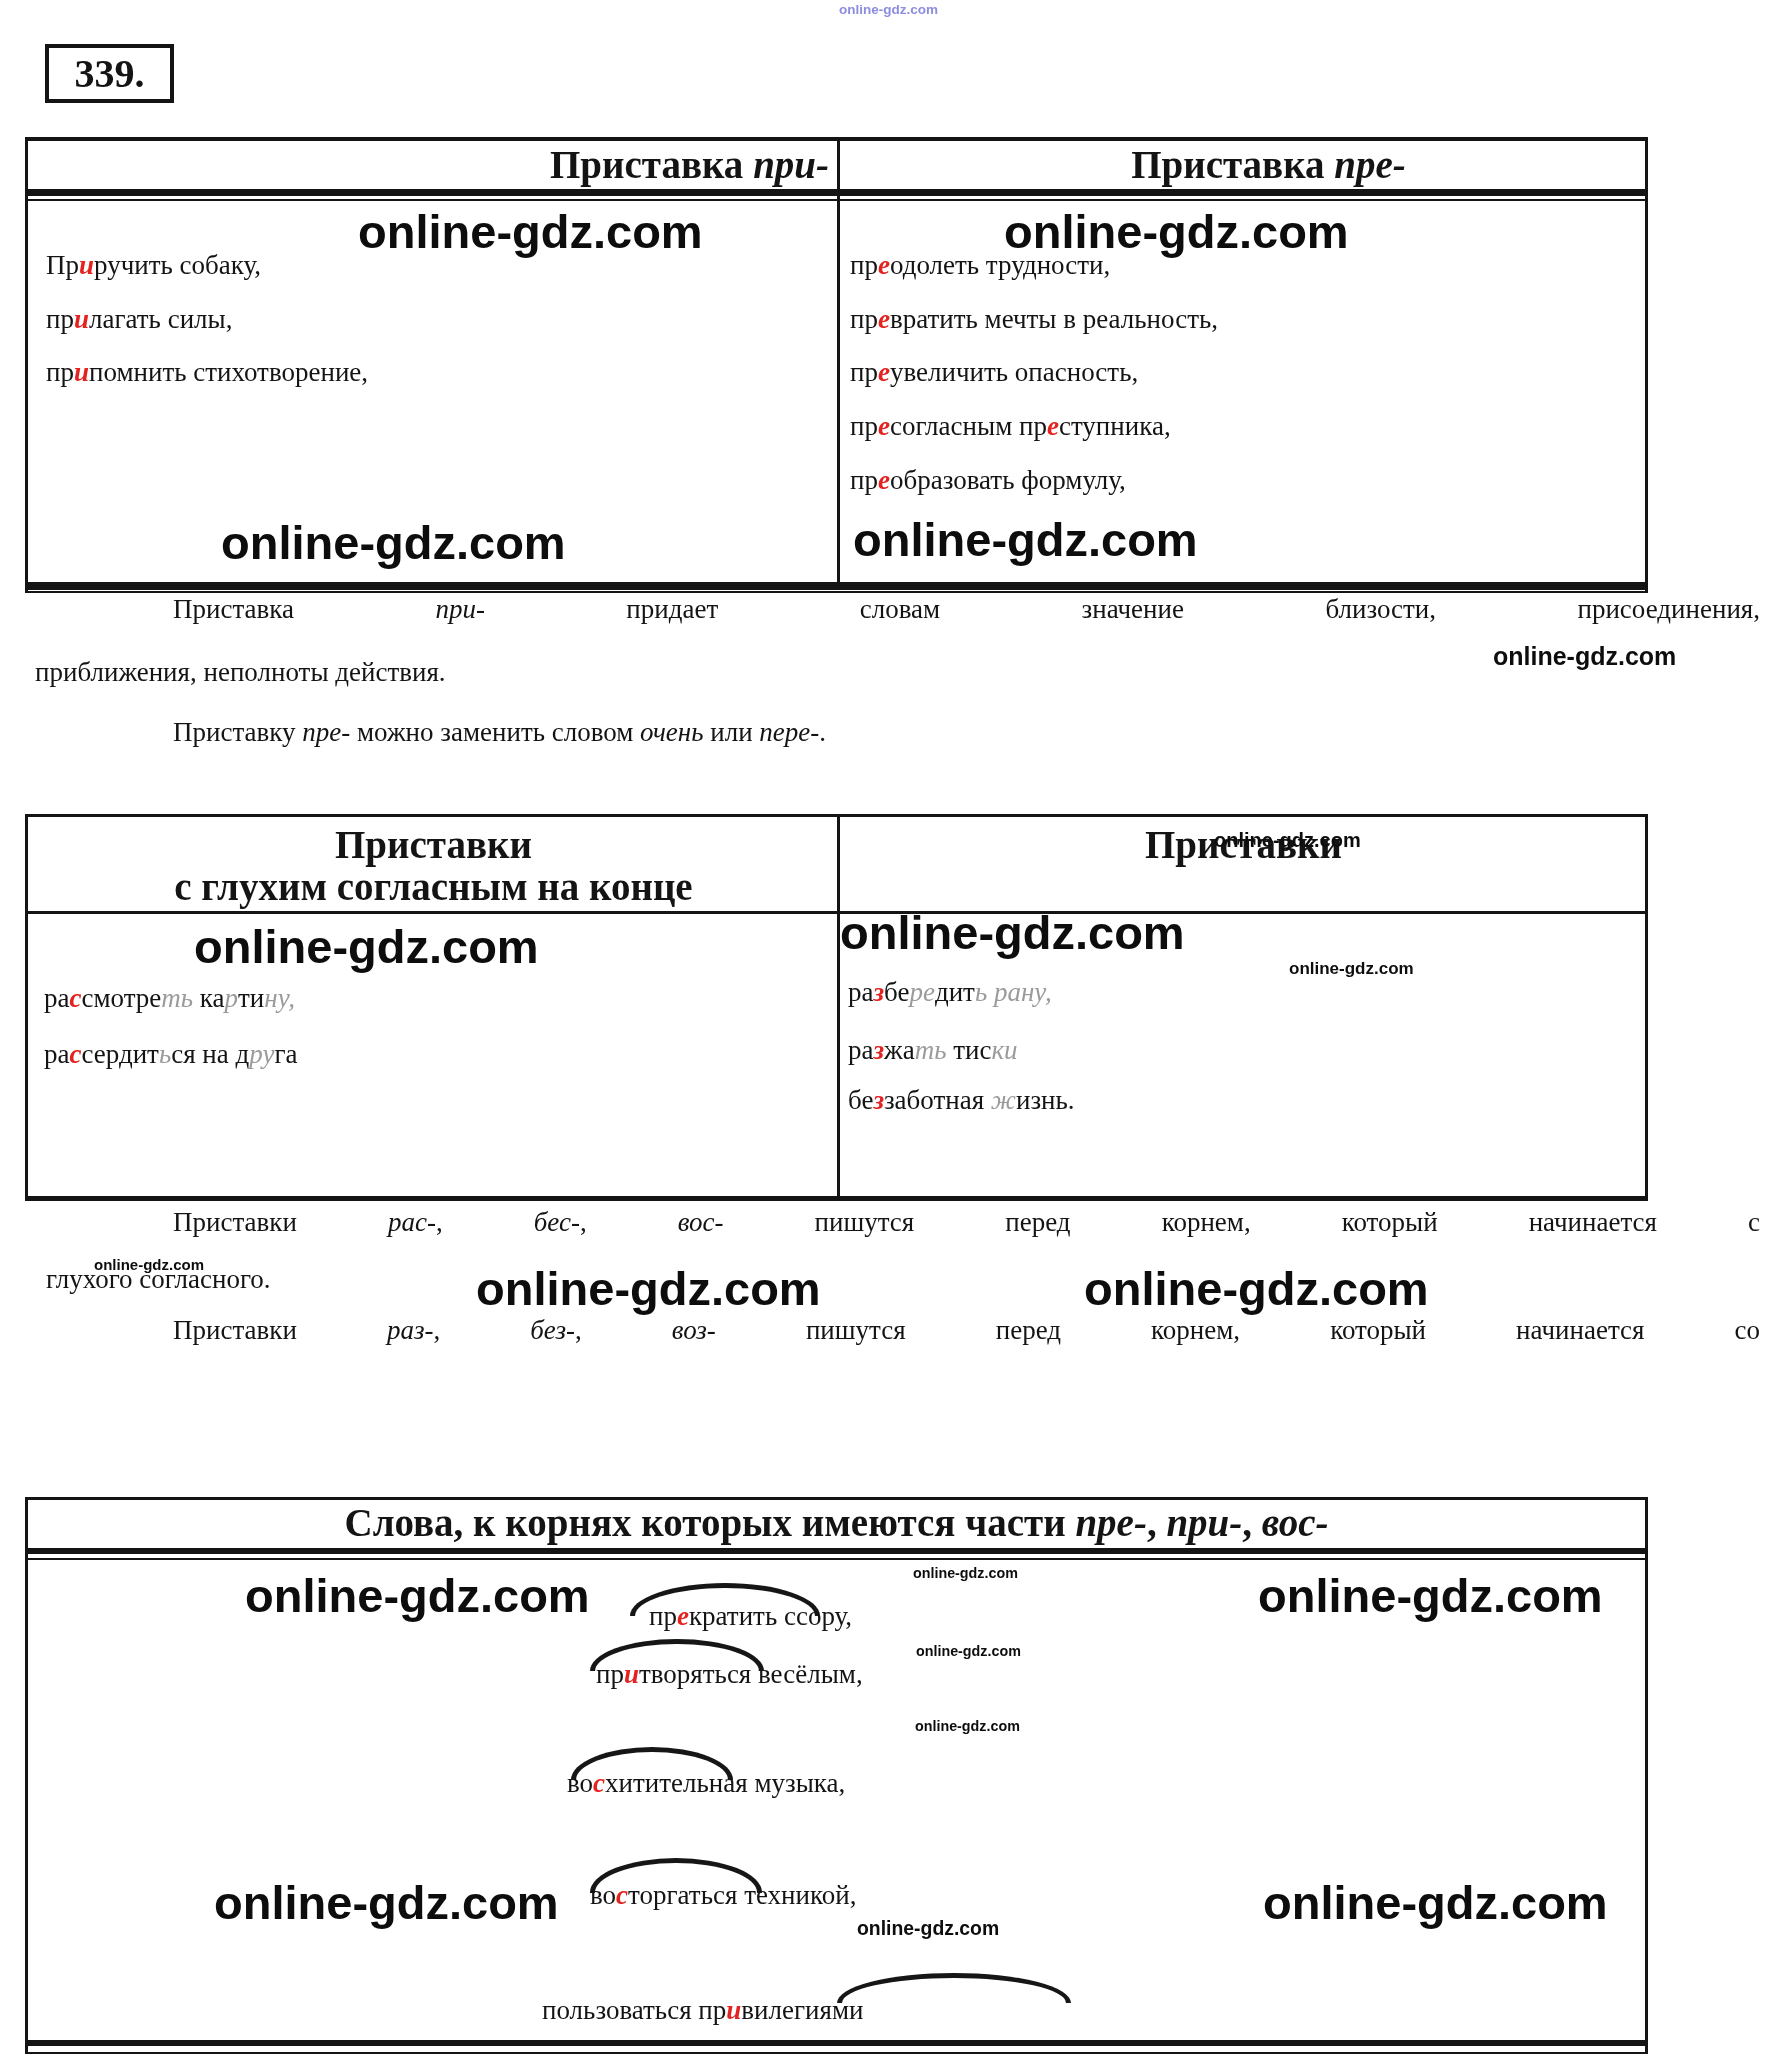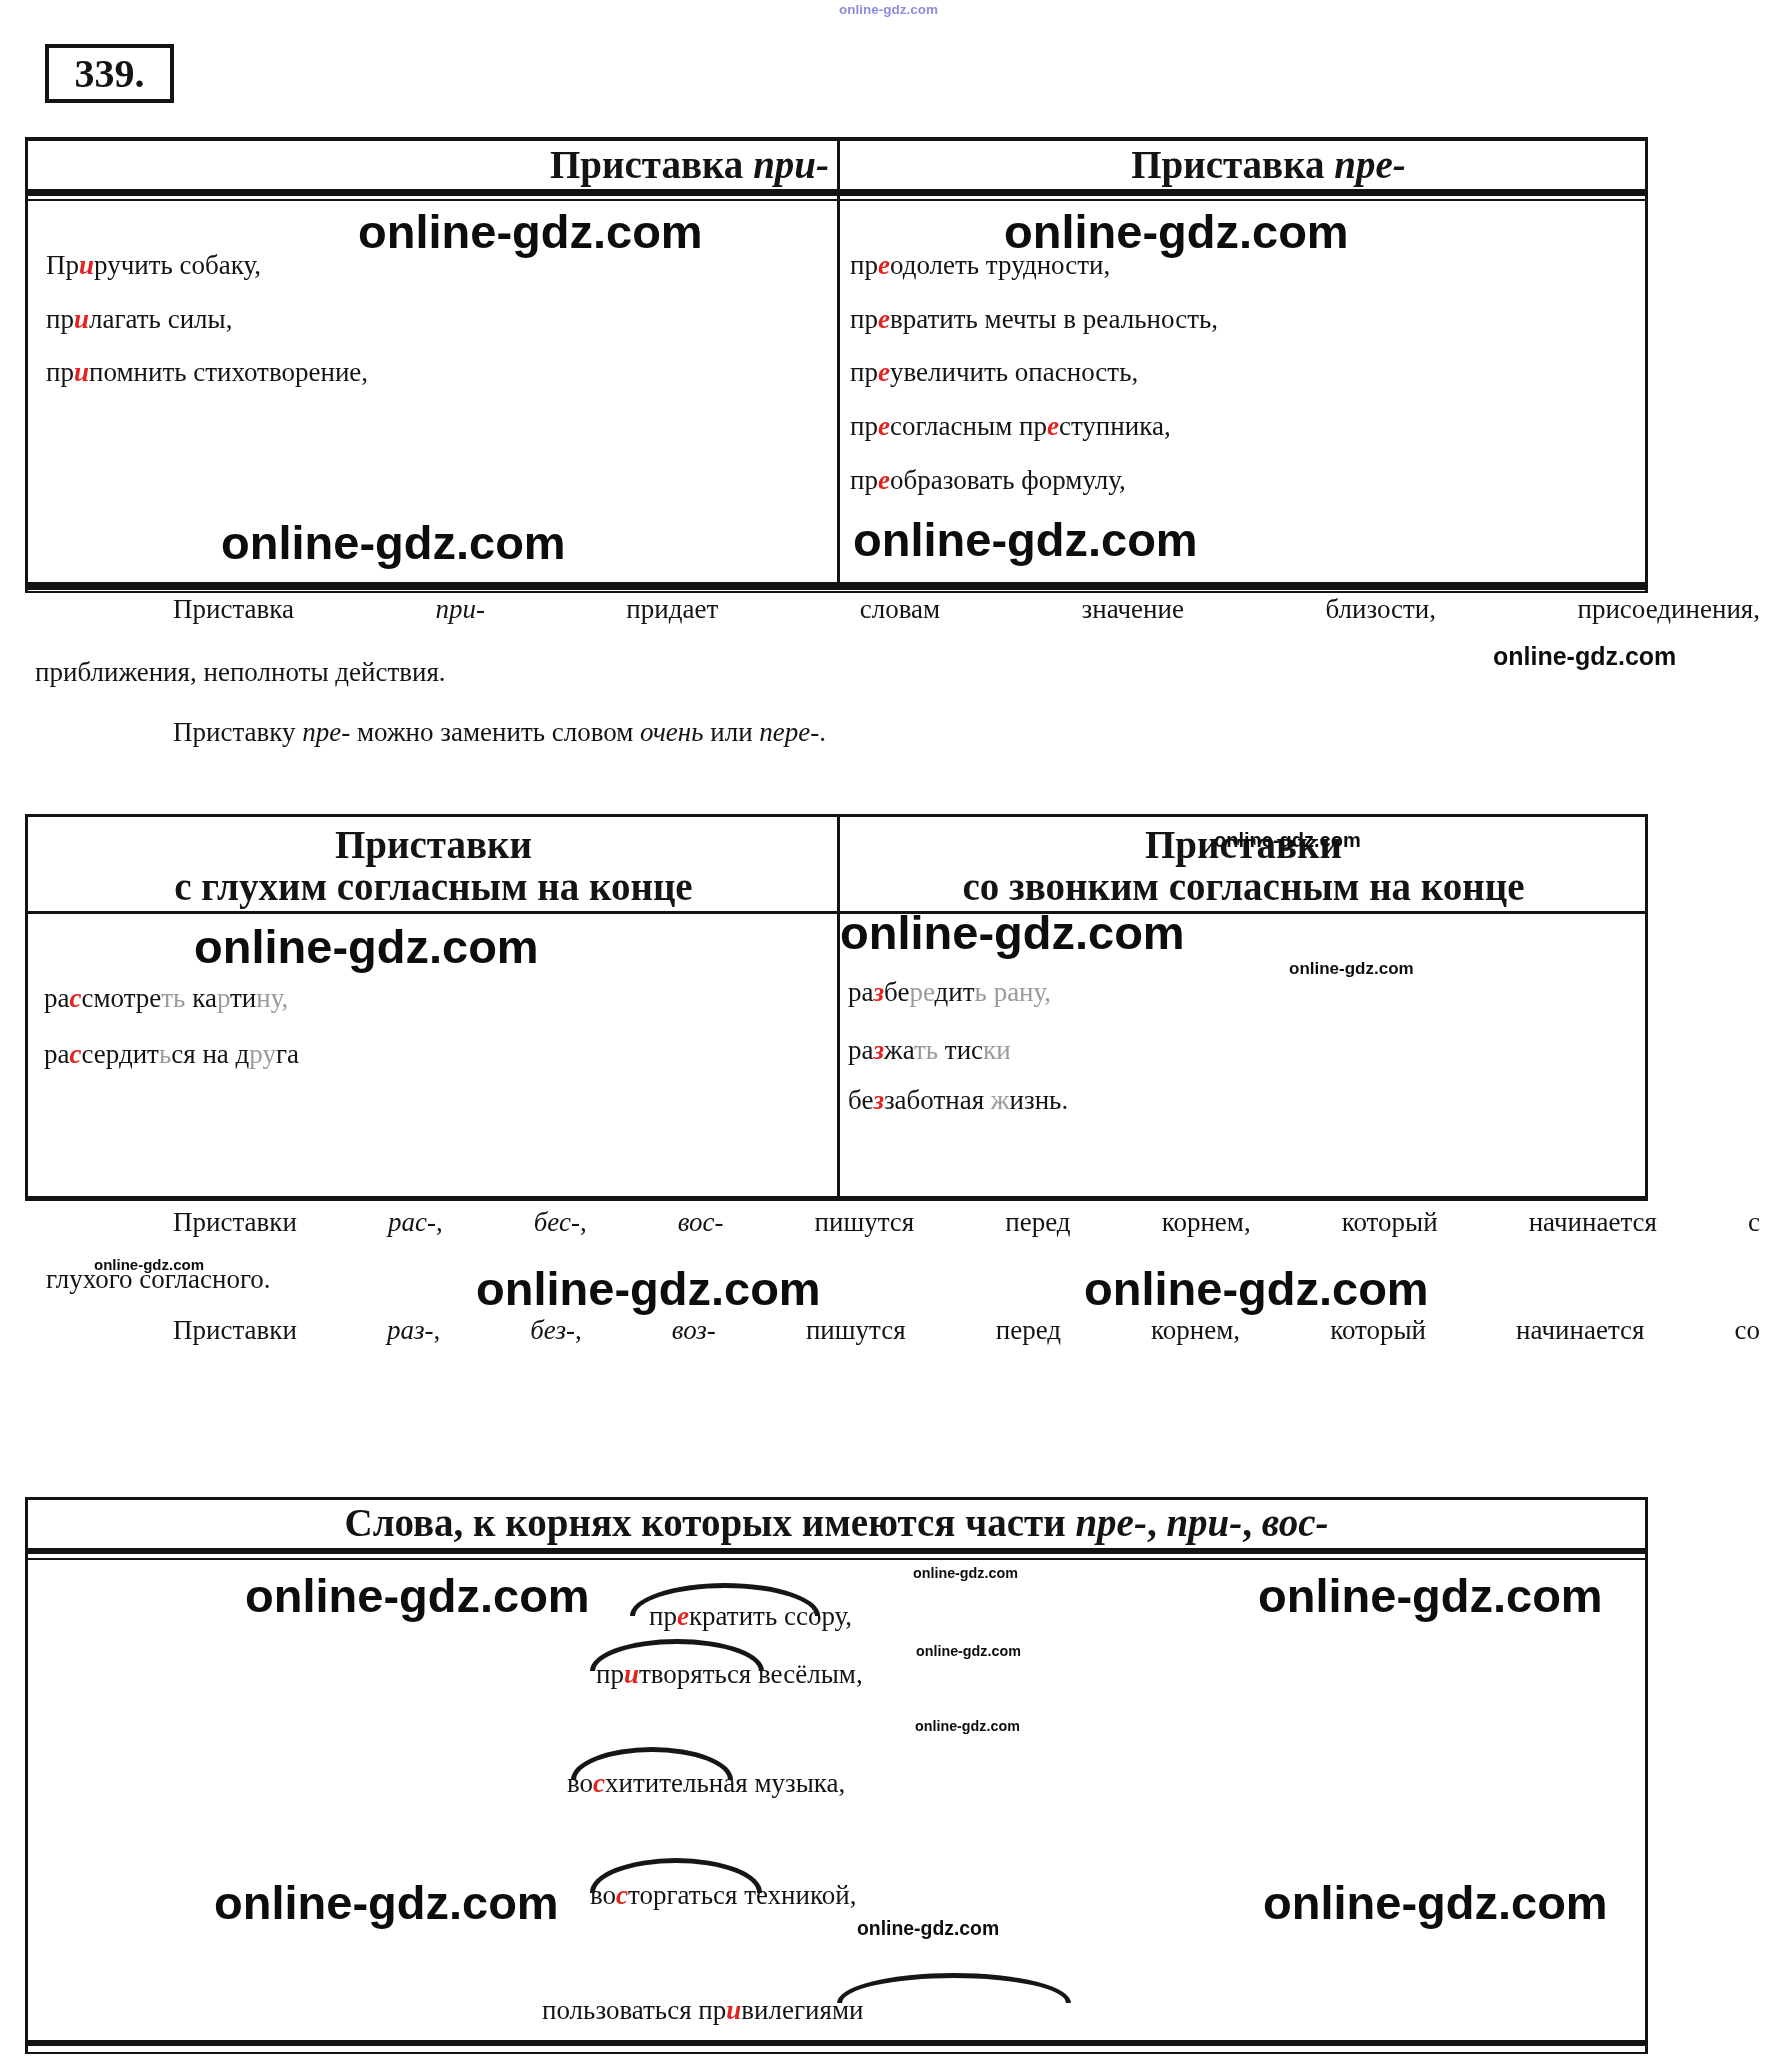--- a/index.html
+++ b/index.html
@@ -6,21 +6,21 @@
   .page {
     position:relative; width:1785px; height:2069px; background:#ffffff;
     font-family:"Liberation Serif", serif; color:#141414; overflow:hidden;
   }
   .hline { position:absolute; background:#141414; }
   .vline { position:absolute; background:#141414; }
   .serif-line { position:absolute; font-size:27px; line-height:1.08; white-space:nowrap; color:#141414; }
   .hdr { position:absolute; font-size:39px; font-weight:bold; text-align:center; line-height:1.05; color:#141414; }
   .just { white-space:normal; text-align:justify; text-align-last:justify; }
   .seg-red  { color:#e42320; font-style:italic; font-weight:bold; }
-  .seg-gray { color:#9b9b9b; }
+  .seg-gray { color:#9b9b9b;font-style:italic; }
   .seg-it   { font-style:italic; }
   .wm { position:absolute; font-family:"Liberation Sans", sans-serif; font-weight:bold; line-height:1; white-space:nowrap; color:#0d0d0d; }
   .wm-big   { font-size:47px; }
   .wm-small { font-size:14.3px; }
   .wm-top   { font-size:13.5px; color:#8d8de0; }
   .arc { position:absolute; border:5.9px solid #161616; border-bottom:none;
          border-radius:50% 50% 0 0 / 100% 100% 0 0; background:transparent; }
   .num-box { position:absolute; left:45px; top:44px; width:121px; height:51px;
              border:4.2px solid #141414; display:flex; align-items:center; justify-content:center;
              font-size:40px; font-weight:bold; }
@@ -72,21 +72,20 @@
   <div class="hline" style="left:25px; top:814px; width:1623px; height:3.4px;"></div>
   <div class="vline" style="left:25px; top:814px; width:3.4px; height:387px;"></div>
   <div class="vline" style="left:1645px; top:814px; width:3.4px; height:387px;"></div>
   <div class="vline" style="left:837px; top:814px; width:2.5px; height:387px;"></div>
   <div class="hline" style="left:25px; top:911px; width:1623px; height:3.4px;"></div>
   <div class="hline" style="left:25px; top:1196px; width:1623px; height:5px;"></div>
 
   <div class="hdr" style="left:29px; top:825px; width:809px;">Приставки</div>
   <div class="hdr" style="left:29px; top:867px; width:809px;">с глухим согласным на конце</div>
   <div class="hdr" style="left:841px; top:825px; width:805px;">Приставки</div>
-  <div class="hdr" style="left:841px; top:867px; width:805px;">со звонким согласным на конце</div>
   <div class="wm" style="left:1214px; top:830px; font-size:20px;">online-gdz.com</div>
 
   <div class="wm wm-big" style="left:194px; top:923px;">online-gdz.com</div>
   <div class="wm wm-big" style="left:840px; top:909px;">online-gdz.com</div>
   <div class="wm" style="left:1289px; top:960px; font-size:17px;">online-gdz.com</div>
 
   <div class="serif-line" style="left:44px; top:984px;"><span>ра</span><span class="seg-red">с</span><span>смотре</span><span class="seg-gray">ть</span><span> ка</span><span class="seg-gray">р</span><span>ти</span><span class="seg-gray">ну,</span></div>
   <div class="serif-line" style="left:44px; top:1040px;"><span>ра</span><span class="seg-red">с</span><span>сердит</span><span class="seg-gray">ь</span><span>ся на д</span><span class="seg-gray">ру</span><span>га</span></div>
 
   <div class="serif-line" style="left:848px; top:978px;"><span>ра</span><span class="seg-red">з</span><span>бе</span><span class="seg-gray">ре</span><span>дит</span><span class="seg-gray">ь</span><span> </span><span class="seg-gray">рану,</span></div>

